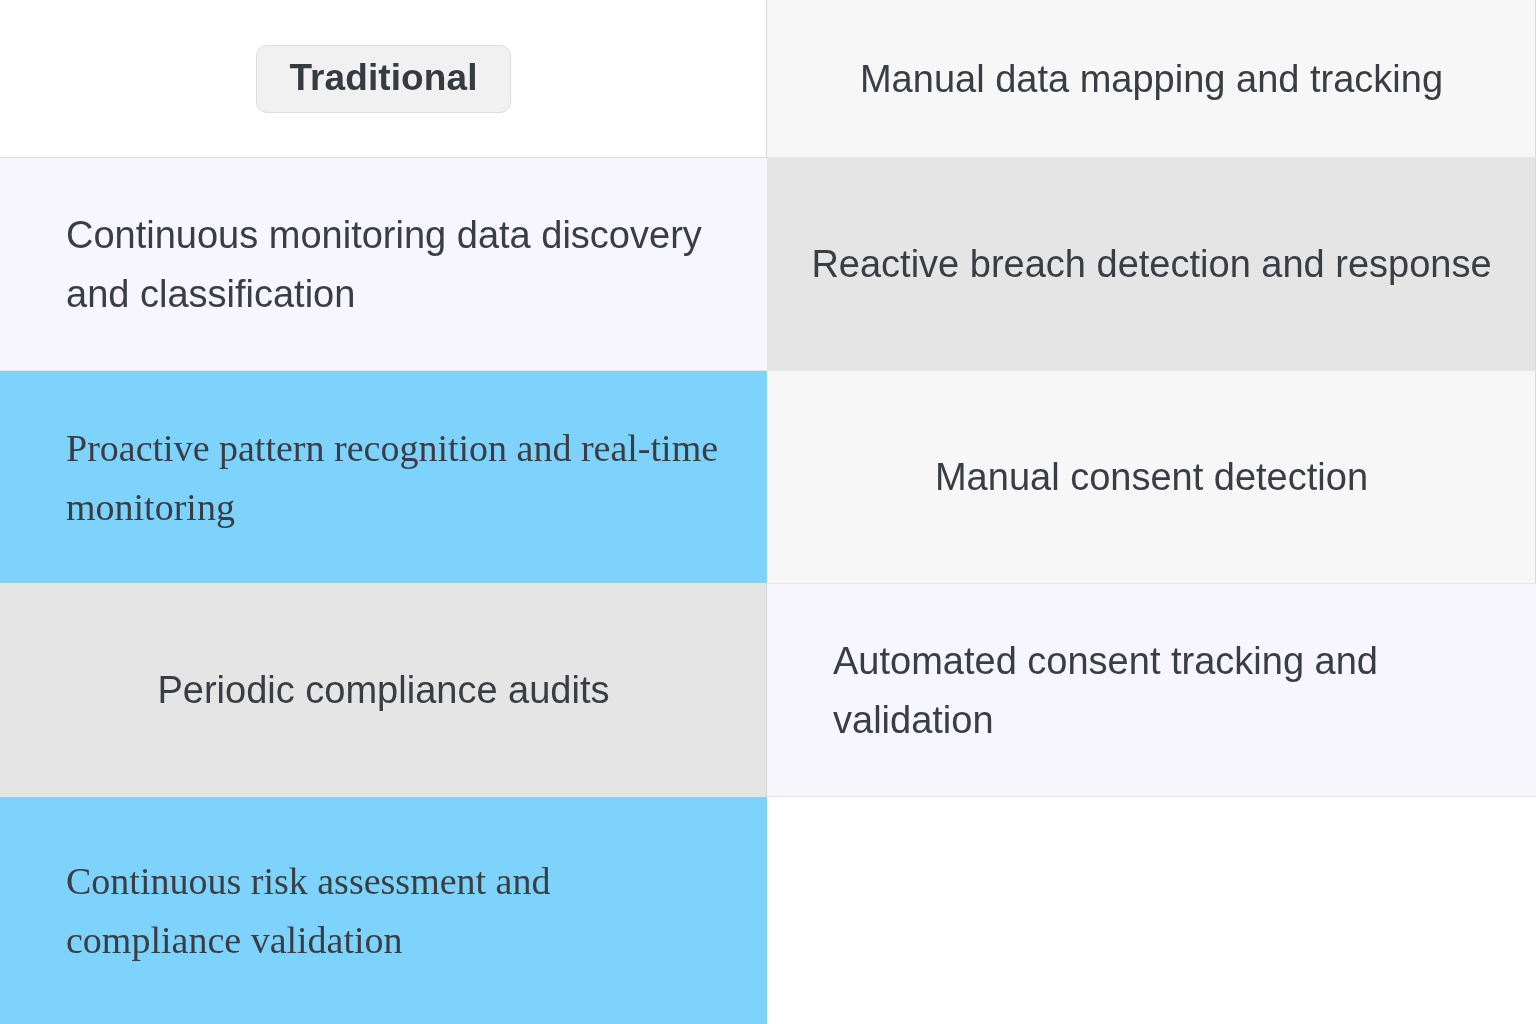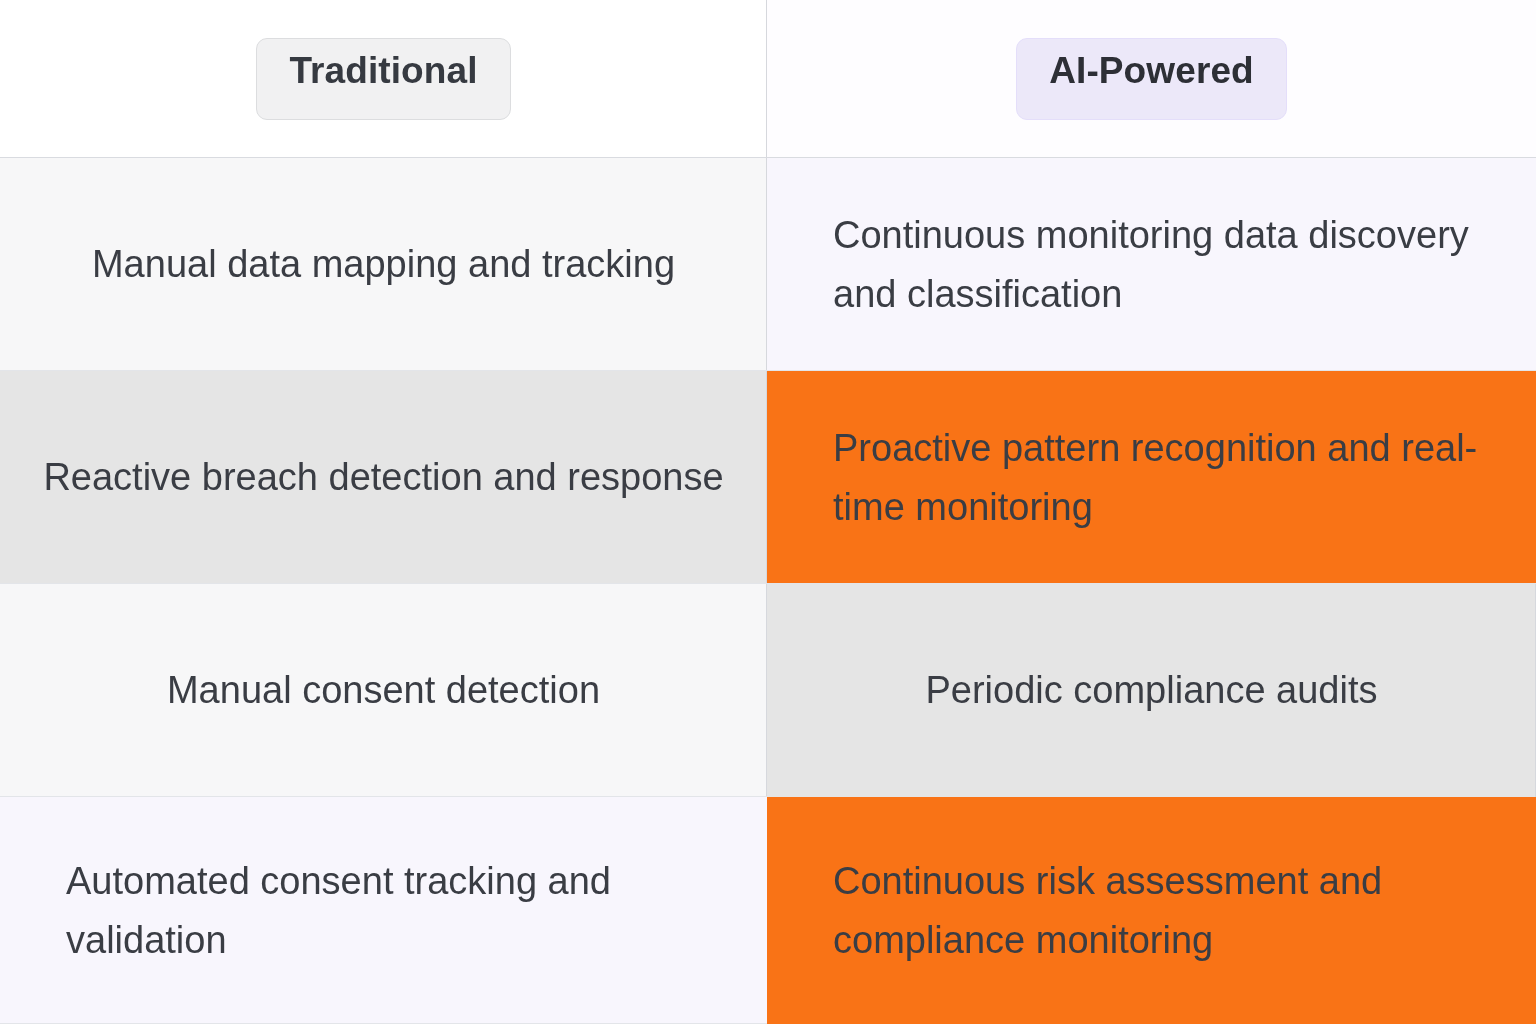--- a/index.html
+++ b/index.html
@@ -68,21 +68,21 @@
 
   .badge {
     display: inline-flex;
     align-items: center;
     justify-content: center;
     font-size: 37px;
     font-weight: bold;
     letter-spacing: 0.1px;
     line-height: 1;
     border-radius: 11px;
-    padding: 13px 32px 30px;
+    padding: 13px 32px 16px;
     white-space: nowrap;
   }
   .badge-traditional {
     background: #f1f1f2;
     border: 1px solid #dcdddf;
     color: #363a41;
   }
   .badge-ai {
     background: #ece8f9;
     border: 1px solid #e4defa;
@@ -102,34 +102,31 @@
     color: #3a3d44;
     font-weight: 400;
   }
   .col-left .cell-text  { text-align: center; padding: 0 6px; }
   .col-right .cell-text { text-align: left; padding-left: 32px; }
 
   
   .stripe-left   { background: #f7f7f8; }
   .plain-left    { background: #e5e5e5; }
   .stripe-right  { background: #f8f6fd; }
-  .plain-right   { background: #f97316; }
+  .plain-right   { background: #7dd3fc; font-family: Liberation Serif, serif; }
 </style>
 </head>
 <body>
 
 <div class="comparison-table">
 
   <div class="cell header-cell col-left row-divider-bottom">
     <span class="badge badge-traditional">Traditional</span>
   </div>
 
-  <div class="cell header-cell col-right row-divider-bottom">
-    <span class="badge badge-ai">AI-Powered</span>
-  </div>
 
   <div class="cell body-cell col-left stripe-left row-divider-bottom">
     <div class="cell-text">Manual data mapping and tracking</div>
   </div>
   <div class="cell body-cell col-right stripe-right row-divider-bottom">
     <div class="cell-text">Continuous monitoring data discovery and classification</div>
   </div>
 
   <div class="cell body-cell col-left plain-left row-divider-bottom">
     <div class="cell-text">Reactive breach detection and response</div>
@@ -142,16 +139,16 @@
     <div class="cell-text">Manual consent detection</div>
   </div>
   <div class="cell body-cell col-left plain-left">
     <div class="cell-text">Periodic compliance audits</div>
   </div>
 
   <div class="cell body-cell col-right stripe-right row-divider-bottom">
     <div class="cell-text">Automated consent tracking and validation</div>
   </div>
   <div class="cell body-cell col-right plain-right">
-    <div class="cell-text">Continuous risk assessment and compliance monitoring</div>
+    <div class="cell-text">Continuous risk assessment and compliance validation</div>
   </div>
 
 </div>
 
 </body></html>

